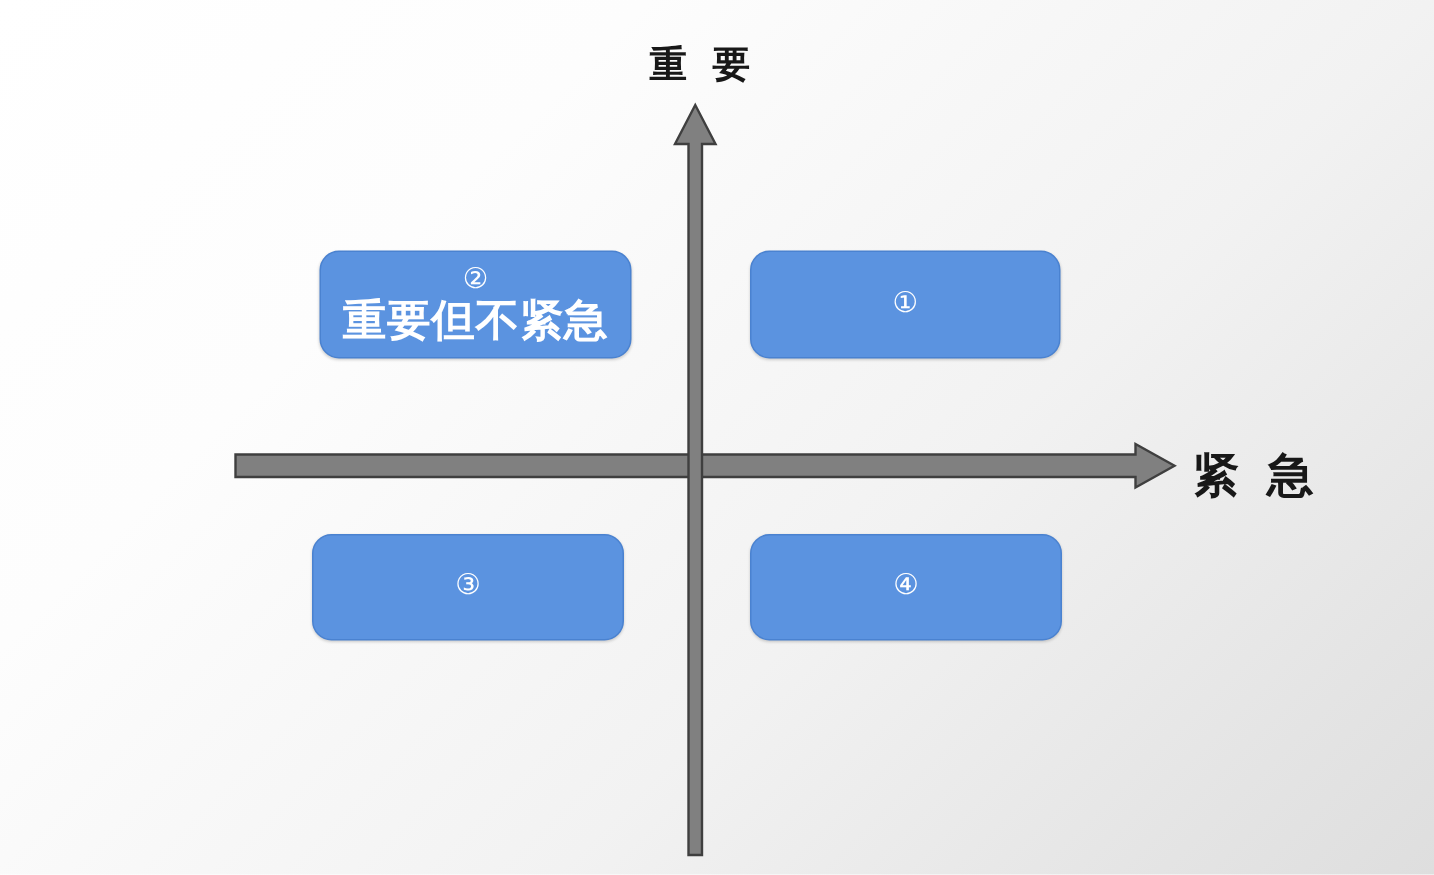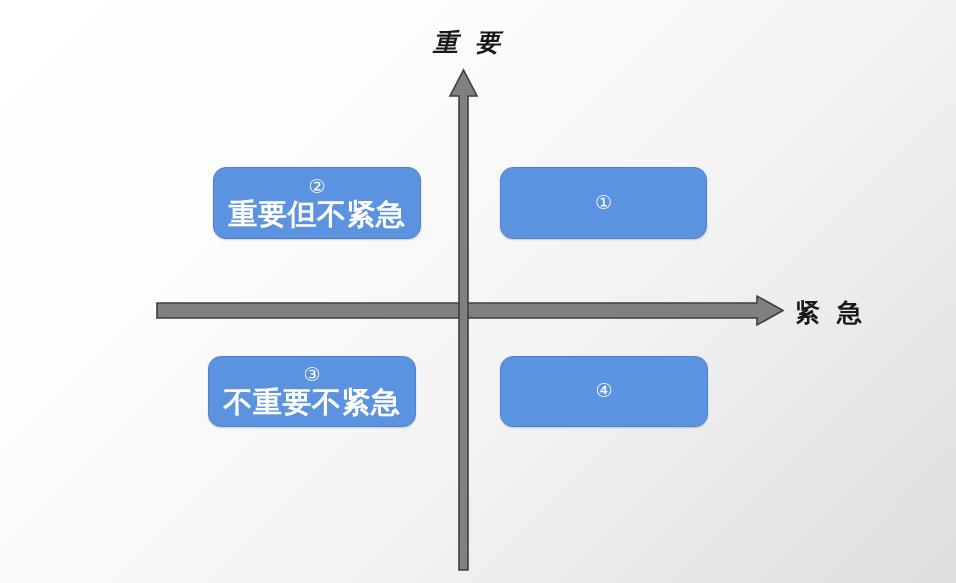--- a/index.html
+++ b/index.html
@@ -36,24 +36,23 @@
     position: absolute;
     font-weight: bold;
     color: #181818;
     white-space: nowrap;
     letter-spacing: 5px;
   }
   #label-important {
     font-size: 25px;
     left: 433px;
     top: 26px;
-    font-style: italic;
   }
   #label-urgent {
-    font-size: 25px;
+    font-size: 31px;
     left: 795px;
     top: 296px;
   }
 
   
   .quadrant {
     position: absolute;
     box-sizing: border-box;
     background: #5b93e0;
     border: 1px solid #4a82d0;
@@ -108,20 +107,19 @@
     <span class="q-num">②</span>
     <span class="q-text">重要但不紧急</span>
   </div>
 
   <div class="quadrant" id="quad-1">
     <span class="q-num">①</span>
   </div>
 
   <div class="quadrant" id="quad-3">
     <span class="q-num">③</span>
-    <span class="q-text">不重要不紧急</span>
   </div>
 
   <div class="quadrant" id="quad-4">
     <span class="q-num">④</span>
   </div>
 
 </div>
 
 </body></html>

